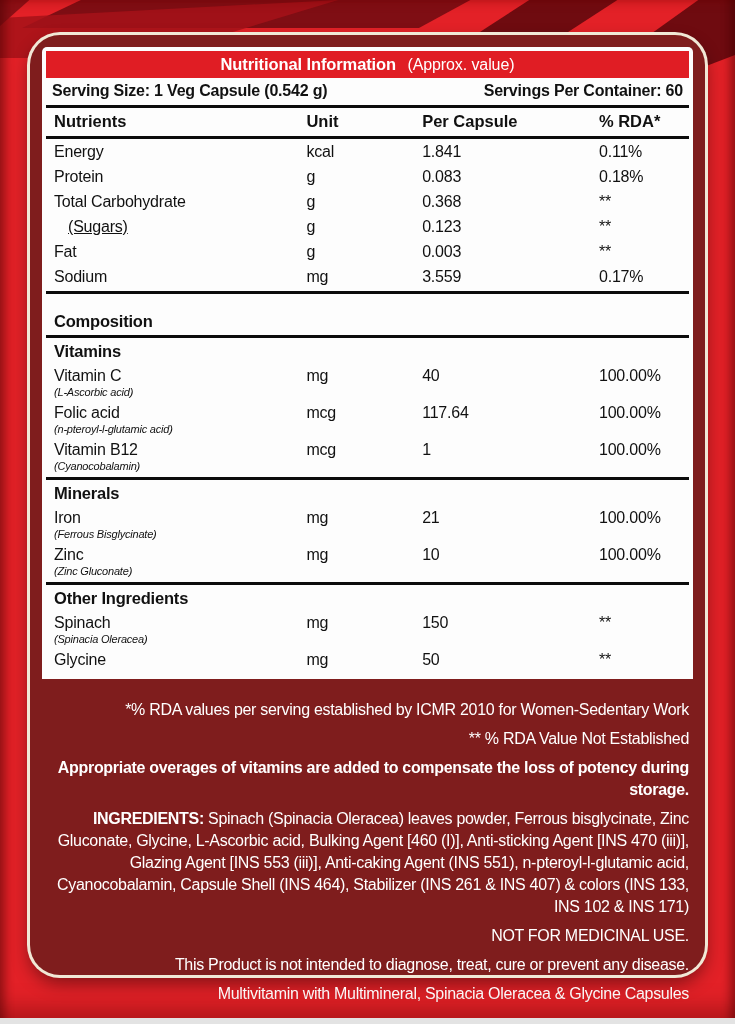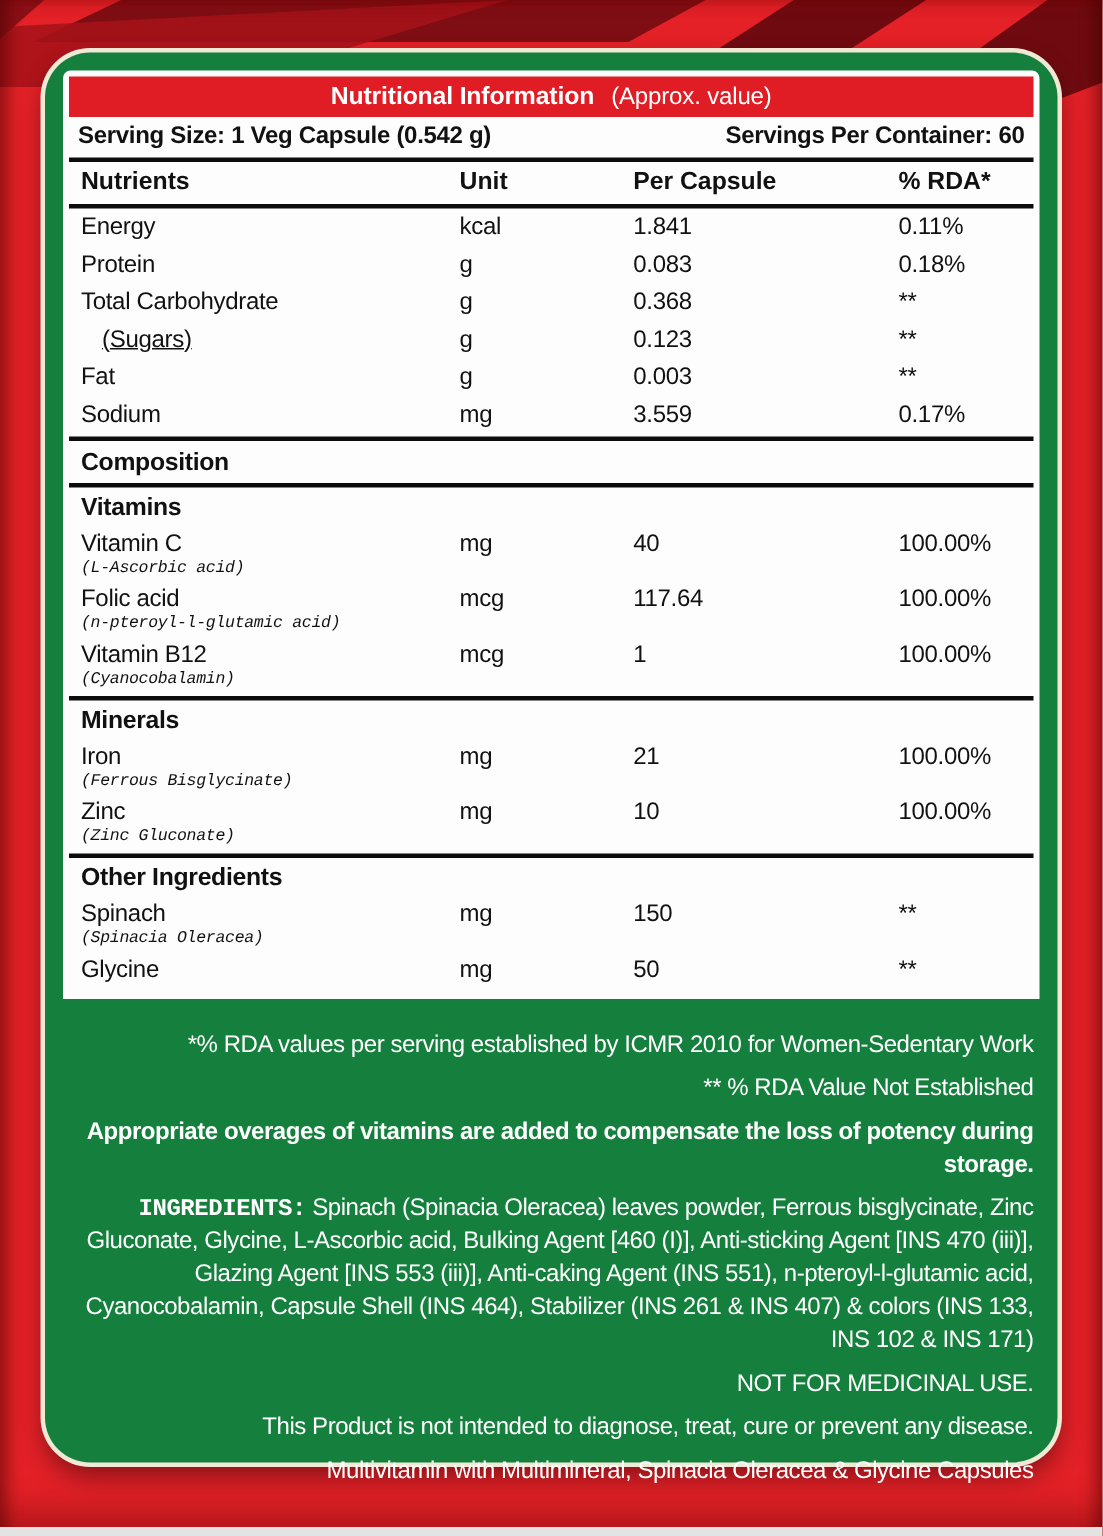--- a/index.html
+++ b/index.html
@@ -20,21 +20,21 @@
   .edge-shade{position:absolute;inset:0;pointer-events:none;z-index:50;
     box-shadow:inset 12px 0 10px -7px rgba(60,0,0,.45),
                inset -12px 0 10px -7px rgba(60,0,0,.45),
                inset 0 -30px 22px -14px rgba(80,0,0,.35),
                inset 0 10px 8px -6px rgba(120,0,0,.25);}
   .photo-bottom{position:absolute;left:0;right:0;bottom:0;height:6px;background:#e3e3e3;z-index:60;}
 
   
   .panel{
     position:absolute;left:30px;top:35px;width:675px;height:940px;
-    background:#15803d;border-radius:30px;z-index:10;
+    background:#7f1d1d;border-radius:30px;z-index:10;
     box-shadow:0 0 0 3px #f1e8d6, 0 8px 18px rgba(0,0,0,.45);
     box-sizing:border-box;
   }
   .white-area{
     margin:12px 12px 0 12px;background:#fdfdfd;padding:4px 4px 7px 4px;
     border-radius:5px 5px 0 0;color:#111;
   }
   .title-bar{
     background:#e01d24;color:#fff;text-align:center;
     height:27px;line-height:27px;font-size:16px;letter-spacing:-0.1px;
@@ -44,33 +44,33 @@
   .serving-row{
     display:flex;justify-content:space-between;align-items:baseline;
     font-weight:bold;font-size:16px;padding:4px 6px 5px 6px;
     border-bottom:3px solid #0c0c0c;letter-spacing:-0.2px;gap:20px;
   }
   .grid-row{display:grid;grid-template-columns:40.5% 18% 27.5% 14%;align-items:start;}
   .header-row{font-weight:bold;font-size:16.5px;padding:4px 0 5px 0;border-bottom:3.5px solid #0c0c0c;}
   .col-name{padding-left:8px;}
   .data-row{font-size:16px;padding:2.5px 0;line-height:20px;letter-spacing:-0.2px;}
   .data-row .indent{padding-left:22px;text-decoration:underline;}
-  .sub{display:block;font-size:11px;font-style:italic;line-height:12px;letter-spacing:-0.2px;margin-top:0px;font-family:Liberation Mono, monospace;}
+  .sub{display:block;font-size:11px;font-style:italic;line-height:12px;letter-spacing:-0.2px;margin-top:0px;}
   .section-divider{
-    font-weight:bold;font-size:16.5px;padding:5px 0 4px 8px;margin-top:2px;
+    font-weight:bold;font-size:16.5px;padding:18px 0 4px 8px;margin-top:2px;
     border-top:3.5px solid #0c0c0c;border-bottom:3.5px solid #0c0c0c;letter-spacing:-0.2px;
   }
   .group-heading{font-weight:bold;font-size:16.5px;padding:4px 0 2px 8px;letter-spacing:-0.2px;}
   .bordered-top{border-top:3.5px solid #0c0c0c;margin-top:3px;}
 
   
   .footer{color:#fff;padding:20px 16px 0 14px;text-align:right;}
   .footer p{margin:0 0 7px 0;font-size:16px;line-height:22px;letter-spacing:-0.3px;}
   .footer p.bold{font-weight:bold;}
-  .footer .ing-label{font-weight:bold;font-family:Liberation Mono, monospace;}
+  .footer .ing-label{font-weight:bold;}
 </style>
 </head>
 <body>
 
 <div class="top-deco">
   <div class="stripe s1"></div>
   <div class="stripe s2"></div>
   <div class="stripe s3"></div>
   <div class="stripe s4"></div>
   <div class="stripe s5"></div>

